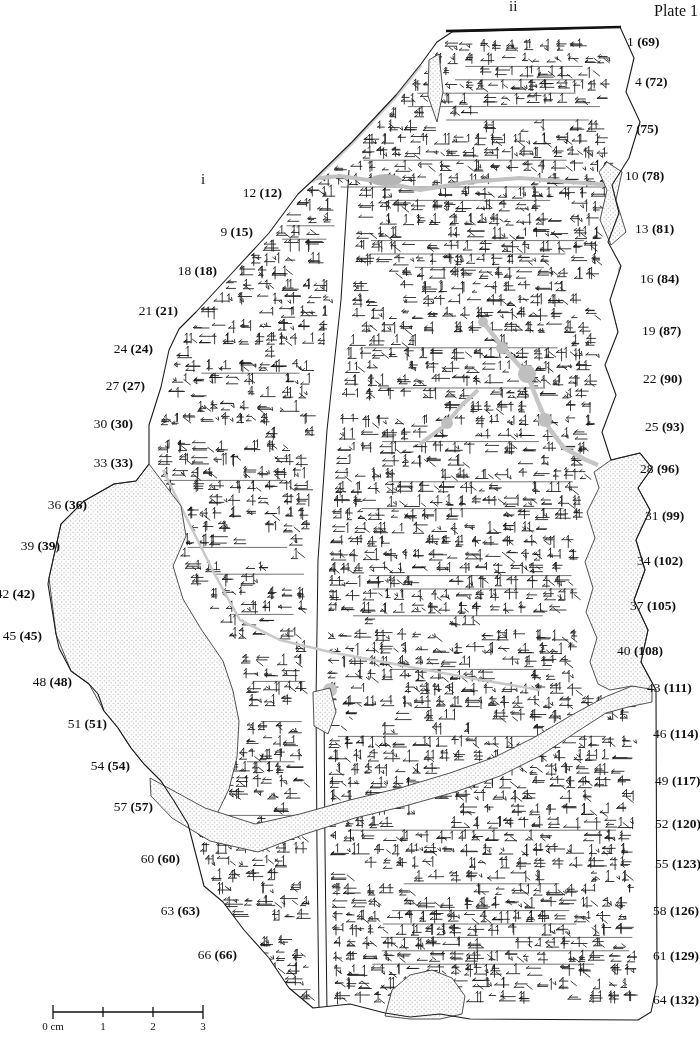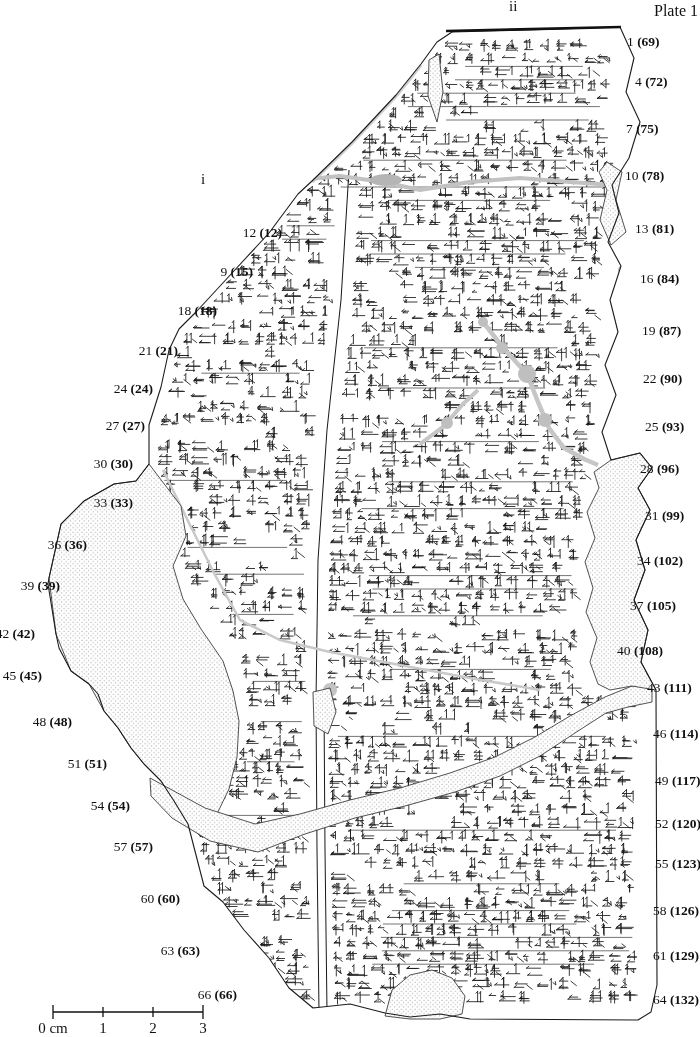--- a/index.html
+++ b/index.html
@@ -8,23 +8,23 @@
   .page svg{position:absolute;left:0;top:0;}
   .title{position:absolute;left:45px;top:33px;font-size:16.5px;white-space:nowrap;}
   .title b{font-weight:bold;}
   .subtitle{position:absolute;left:45px;top:56px;width:185px;text-align:center;font-size:16px;}
   .plate{position:absolute;right:2px;top:2px;font-size:16px;}
   .marker{position:absolute;font-size:15px;}
   .marker-i{left:201px;top:171px;}
   .marker-ii{left:509px;top:-2px;}
   .lnum{position:absolute;font-size:13.5px;white-space:nowrap;line-height:1;}
   .lnum b{font-weight:bold;}
-  .lnum.left{transform:translate(-100%,-50%);margin-top:40px;}
+  .lnum.left{transform:translate(-100%,-50%);}
   .lnum.right{transform:translateY(-50%);}
-  .scl{position:absolute;font-size:15px;transform:translateX(-50%);top:1020px;white-space:nowrap;}
+  .scl{position:absolute;font-size:11px;transform:translateX(-50%);top:1020px;white-space:nowrap;}
 </style>
 </head>
 <body>
 
 <div class="page">
   <svg id="tablet-svg" width="700" height="1037" viewBox="0 0 700 1037">
       <defs>
         <clipPath id="clip-sil">
           <path d="M437,42 L452,32 L560,29 L620,27 L634,58 L626,92 L640,122 L629,158 L612,185 L619,213 L608,242 L621,266 L610,300 L618,332 L605,365 L616,395 L602,432 L611,460 L640,453 L652,468 L638,488 L650,510 L636,540 L645,570 L634,600 L648,630 L641,662 L656,690 L657,985 L651,1012 L638,1020 L470,1019 L440,1014 L410,1017 L385,1013 L350,1004 L313,1008 L289,988 L269,958 L244,930 L223,902 L204,886 L188,824 L174,801 L161,781 L144,764 L131,748 L118,728 L104,711 L98,694 L89,684 L71,671 L59,648 L56,634 L48,584 L49,578 L61,524 L84,501 L114,484 L136,481 L149,464 L149,425 L161,387 L169,350 L179,329 L196,312 L233,272 L269,233 L298,194 L312,181 L352,142 L396,95 L421,64 Z"></path>
         </clipPath>

